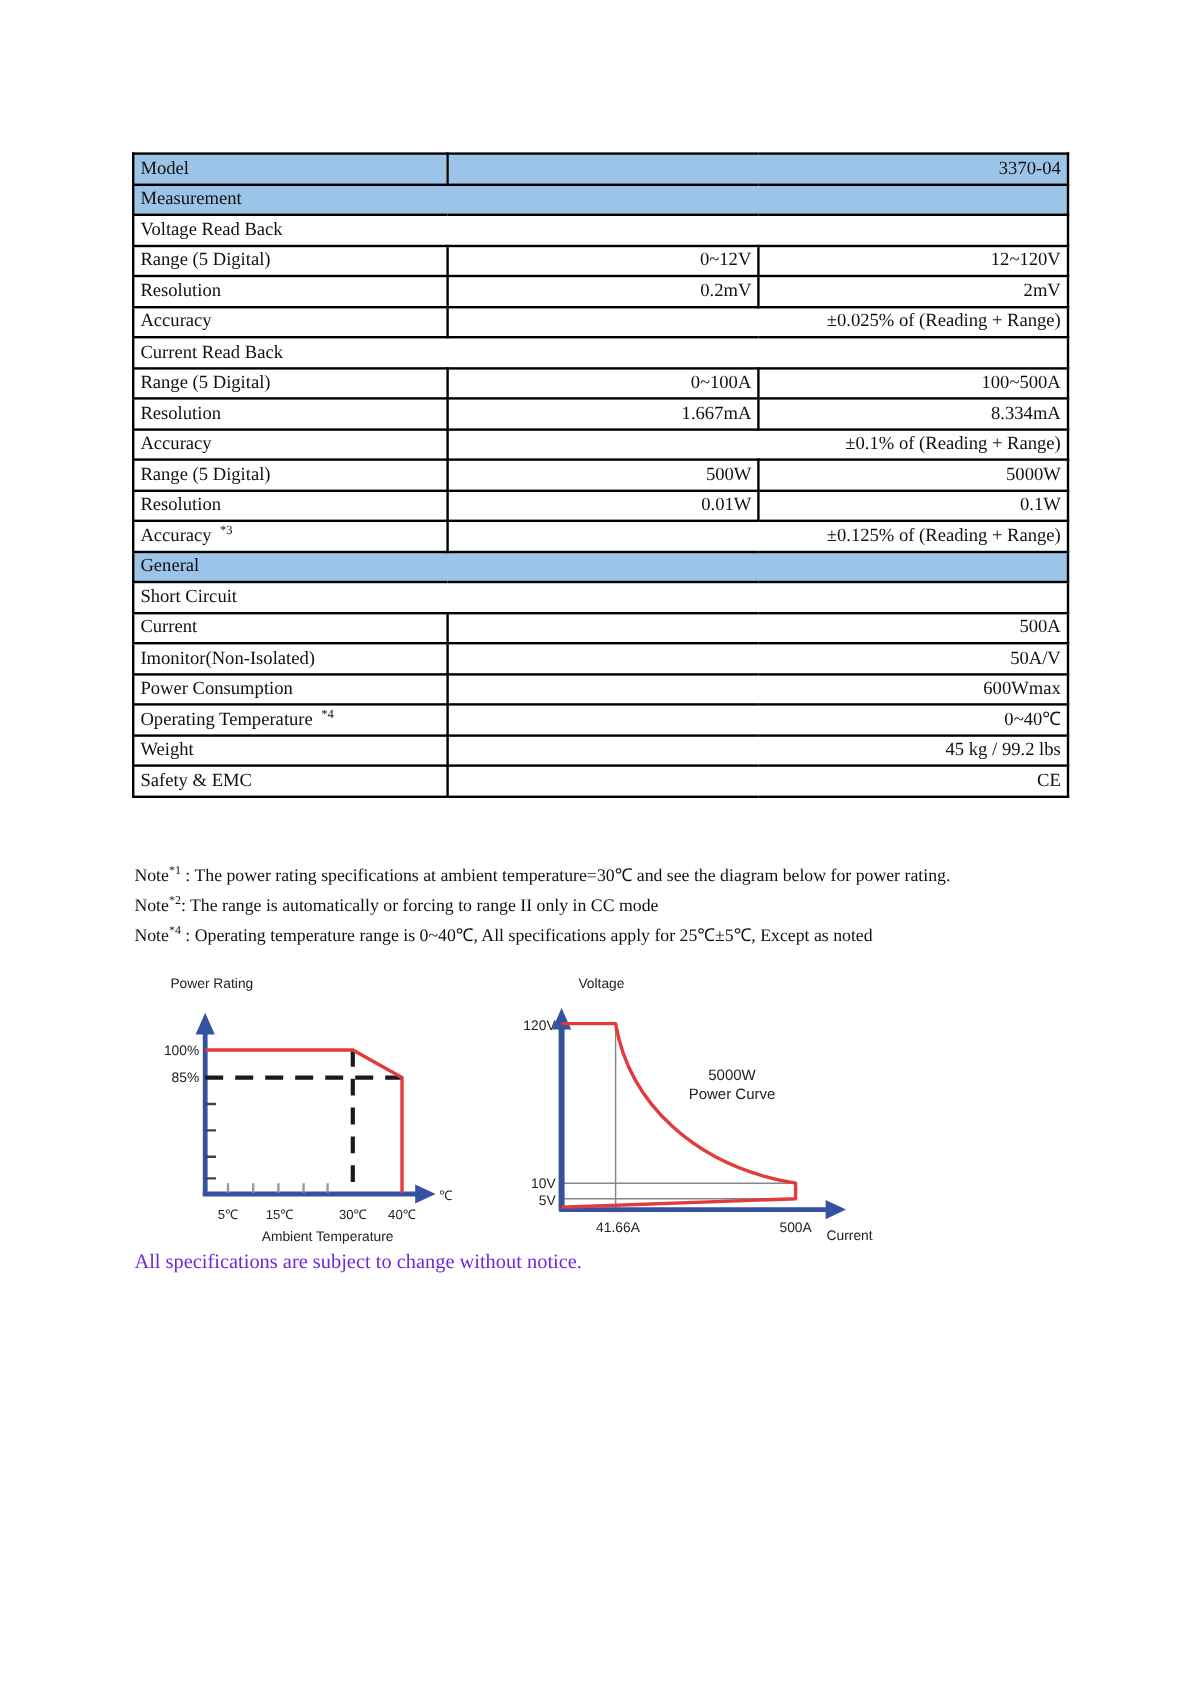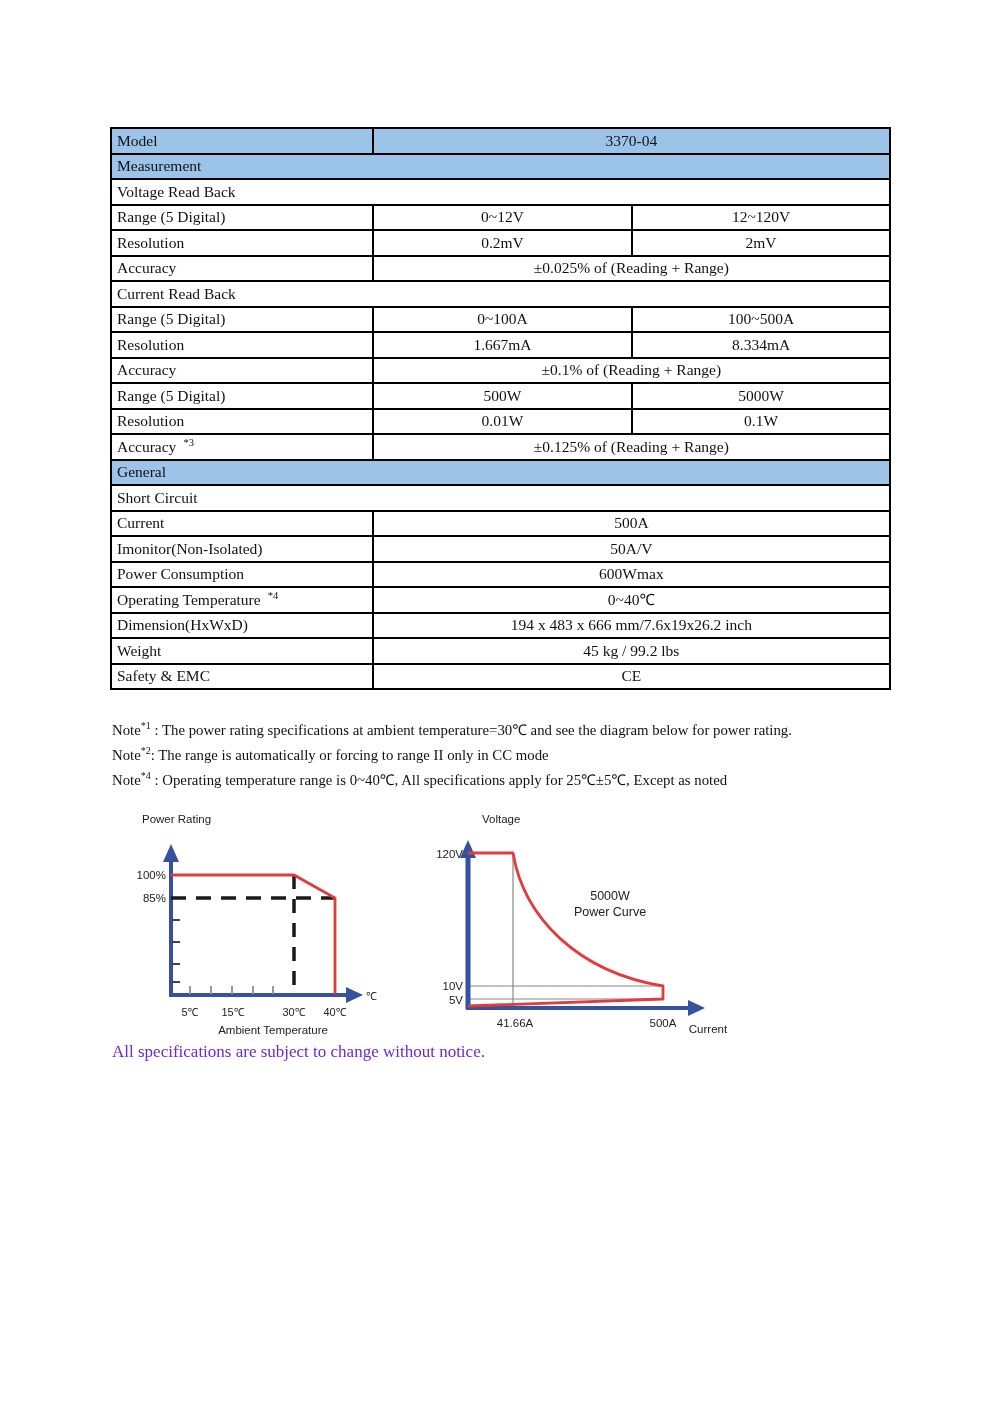--- a/index.html
+++ b/index.html
@@ -22,21 +22,21 @@
   }
   table.spec-table td{
     border:2px solid #000000;
     height:23.5px;
     padding:0 5px;
     white-space:nowrap;
     overflow:hidden;
     line-height:1.15;
   }
   td.lbl{text-align:left;}
-  td.val{text-align:center;}
+  td.val{text-align:right;}
   tr.blue td{background:#9cc3e8;}
   table.spec-table sup{font-size:10.5px;margin-left:7px;}
 
   
   .notes{position:absolute;left:112px;top:716px;width:780px;font-size:14.8px;}
   .note{height:25px;line-height:20px;white-space:pre-wrap;}
   .note sup{font-size:10px;}
 
   
   .chart{position:absolute;}
@@ -132,24 +132,20 @@
           <td class="lbl">Imonitor(Non-Isolated)</td>
           <td class="val" colspan="2">50A/V</td>
         </tr>
         <tr>
           <td class="lbl">Power Consumption</td>
           <td class="val" colspan="2">600Wmax</td>
         </tr>
         <tr>
           <td class="lbl"><span>Operating Temperature</span><sup>*4</sup></td>
           <td class="val" colspan="2">0~40℃</td>
-        </tr>
-        <tr>
-          <td class="lbl">Dimension(HxWxD)</td>
-          <td class="val" colspan="2">194 x 483 x 666 mm/7.6x19x26.2 inch</td>
         </tr>
         <tr>
           <td class="lbl">Weight</td>
           <td class="val" colspan="2">45 kg / 99.2 lbs</td>
         </tr>
         <tr>
           <td class="lbl">Safety &amp; EMC</td>
           <td class="val" colspan="2">CE</td>
         </tr>
       </tbody>

